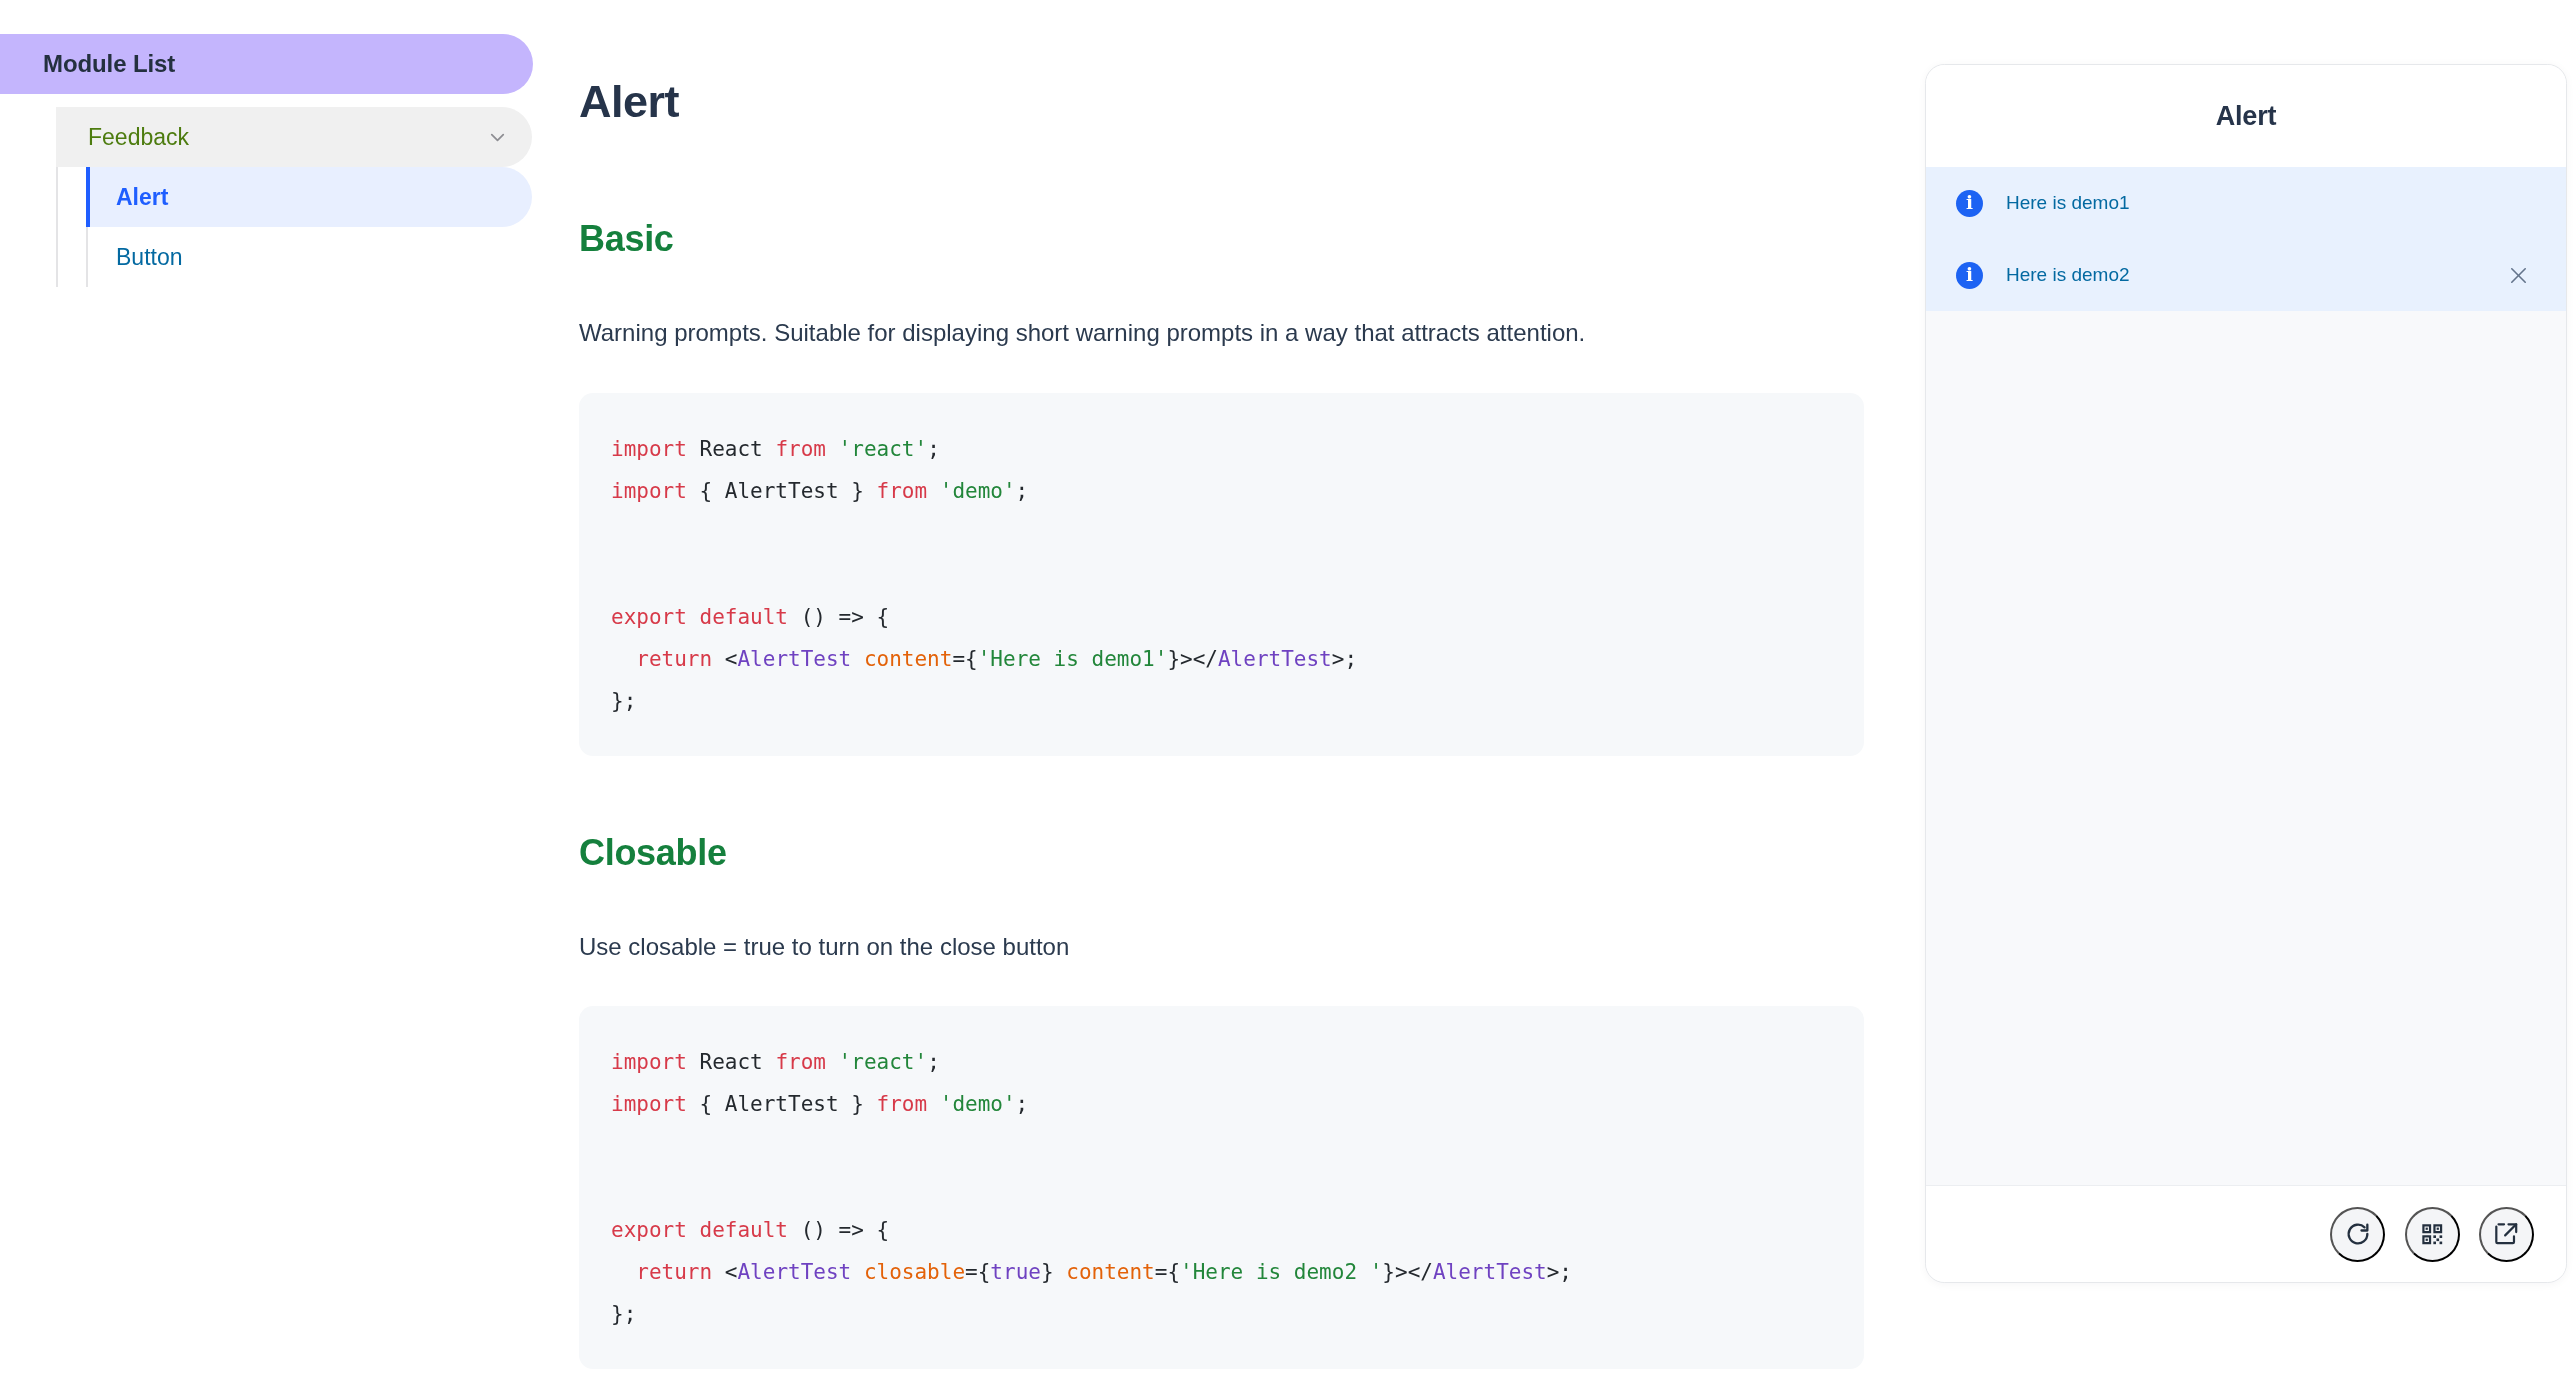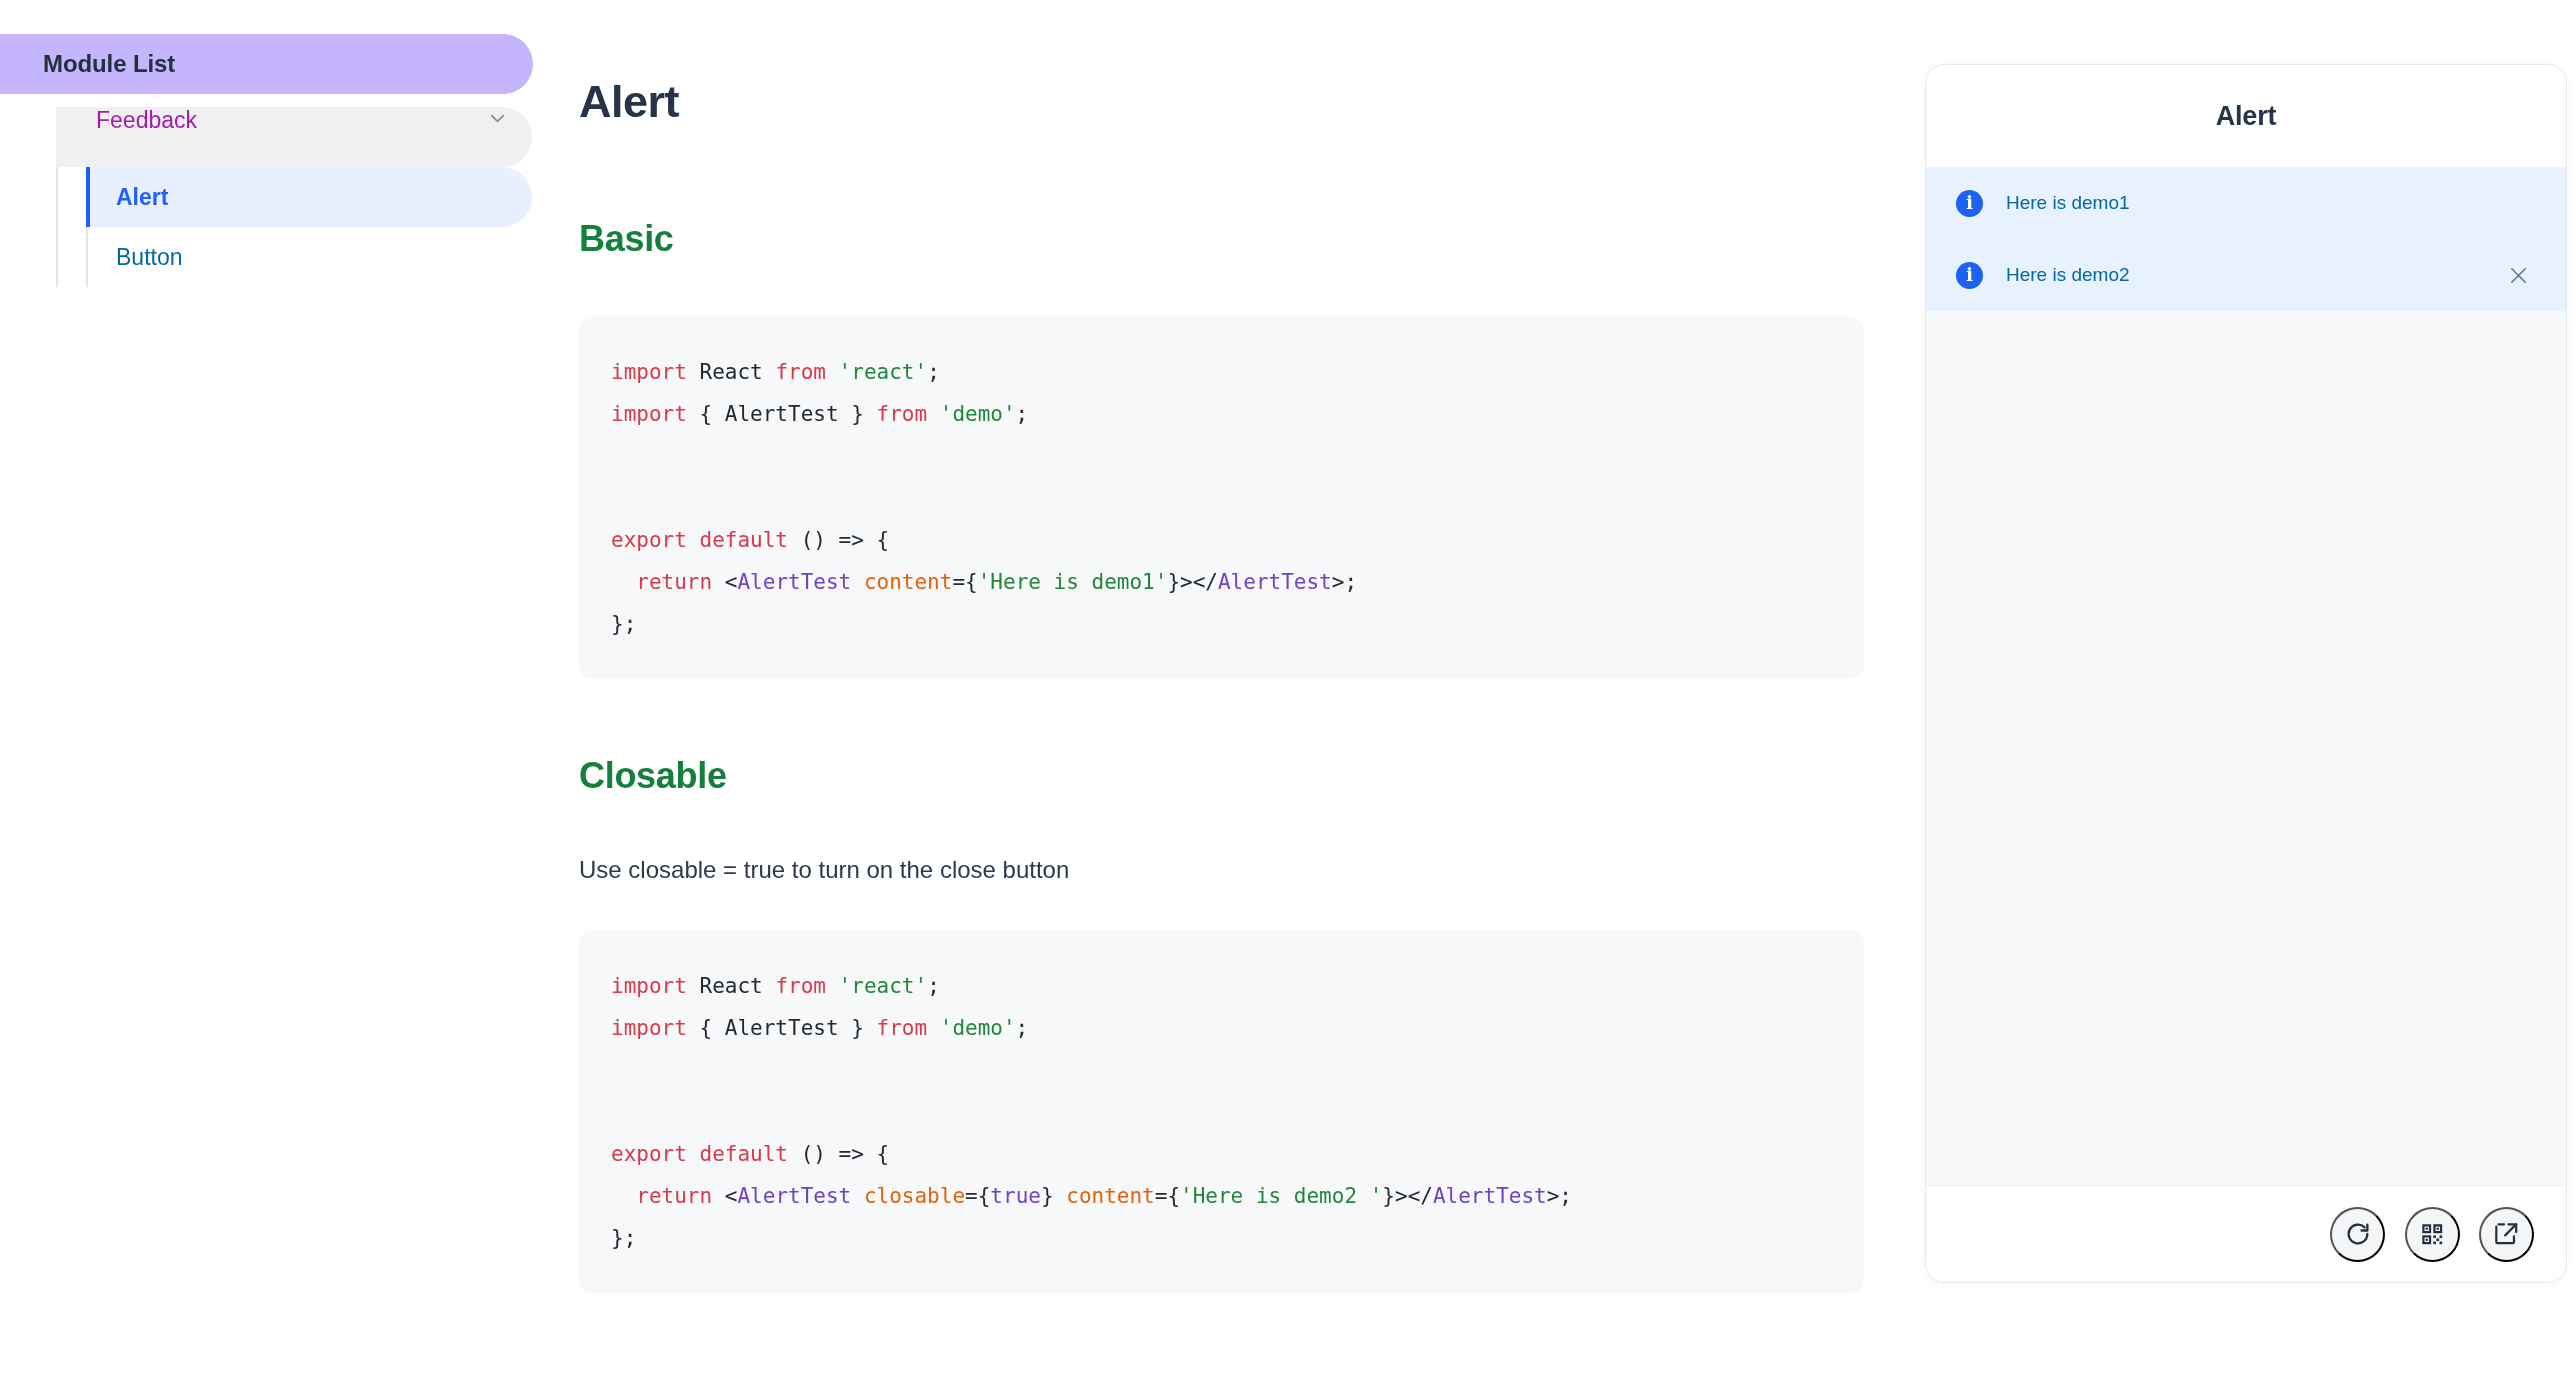--- a/index.html
+++ b/index.html
@@ -53,26 +53,26 @@
   
   .group {
     position: relative;
   }
 
   .group-header {
     position: relative;
     margin-left: 56px;
     height: 60px;
     display: flex;
-    align-items: flex-start;
-    padding-left: 40px;
+    align-items: center;
+    padding-left: 32px;
     padding-right: 23px;
     border-radius: 0 30px 30px 0;
     font-size: 23px;
-    color: #a21caf;
+    color: #4d7c0f;
     width: 476px;
   }
 
   .group-header.active-bg { background: #f0f0f0; }
 
   .group-label { flex: 1 1 auto; }
 
   .chev {
     width: 23px;
     height: 23px;
@@ -341,20 +341,21 @@
       </div>
 
     </nav>
   </aside>
 
   <main class="main">
     <h1 class="page-title">Alert</h1>
 
     <section>
       <h2 class="section-title">Basic</h2>
+      <p class="section-desc">Warning prompts. Suitable for displaying short warning prompts in a way that attracts attention.</p>
       <pre class="codeblock"><span class="kw">import</span><span class="pun"> React </span><span class="kw">from</span><span class="pun"> </span><span class="str">'react'</span><span class="pun">;</span>
 <span class="kw">import</span><span class="pun"> { AlertTest } </span><span class="kw">from</span><span class="pun"> </span><span class="str">'demo'</span><span class="pun">;</span>
 
 
 <span class="kw">export default</span><span class="pun"> () =&gt; {</span>
 <span class="pun">  </span><span class="kw">return</span><span class="pun"> &lt;</span><span class="tag">AlertTest</span><span class="pun"> </span><span class="att">content</span><span class="pun">={</span><span class="str">'Here is demo1'</span><span class="pun">}&gt;&lt;/</span><span class="tag">AlertTest</span><span class="pun">&gt;;</span>
 <span class="pun">};</span></pre>
     </section>
 
     <section>

